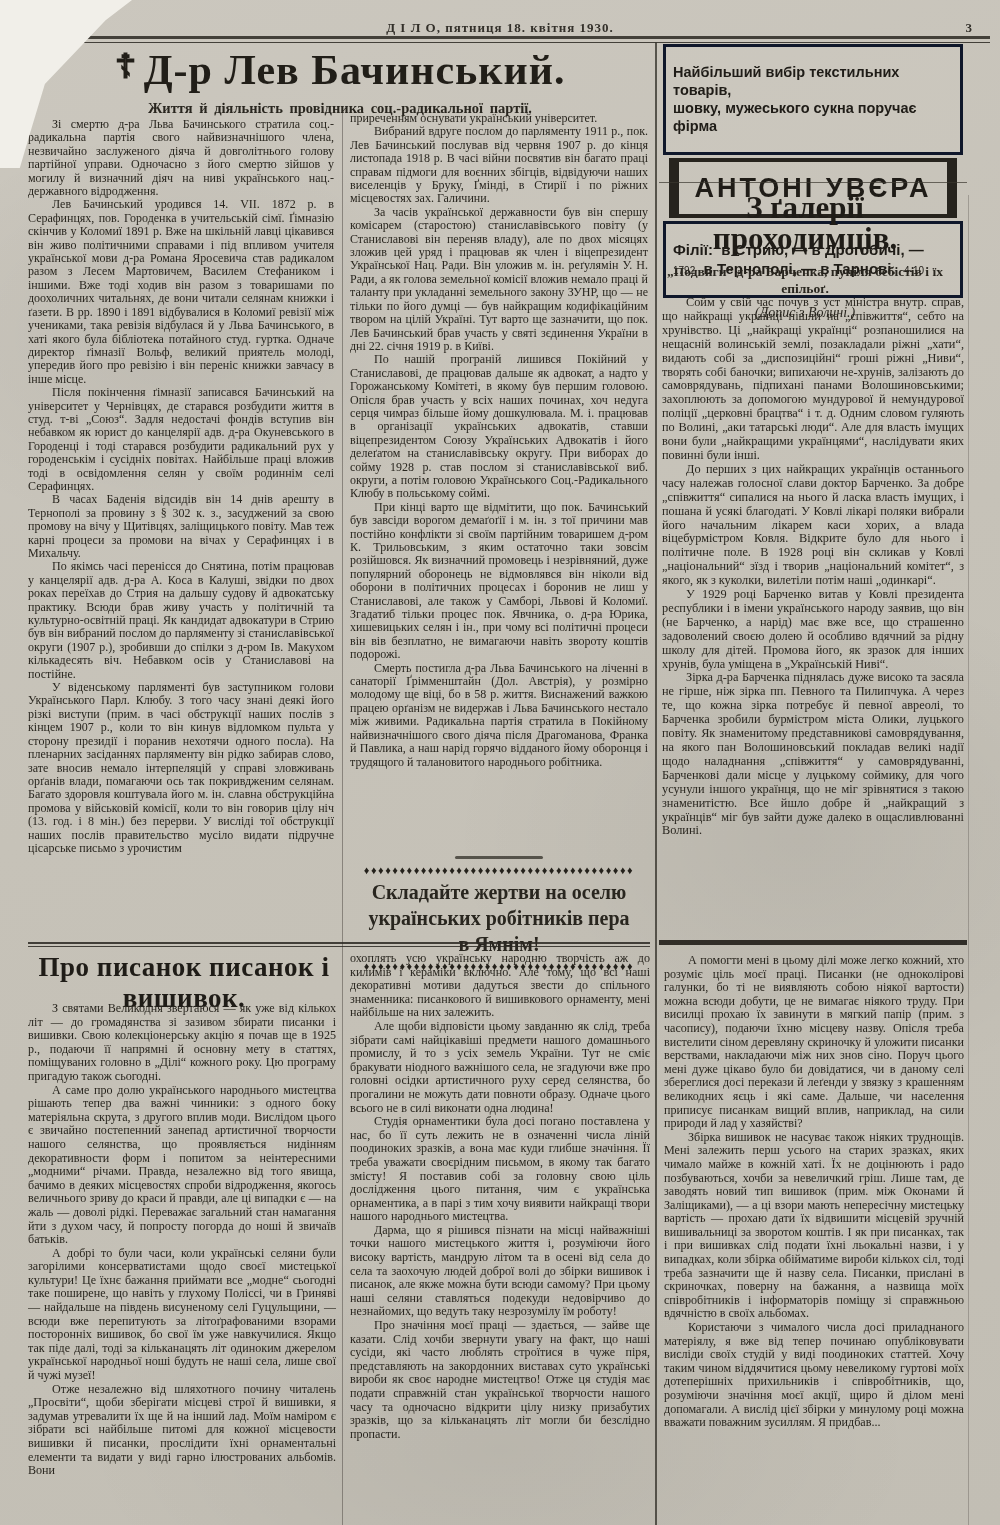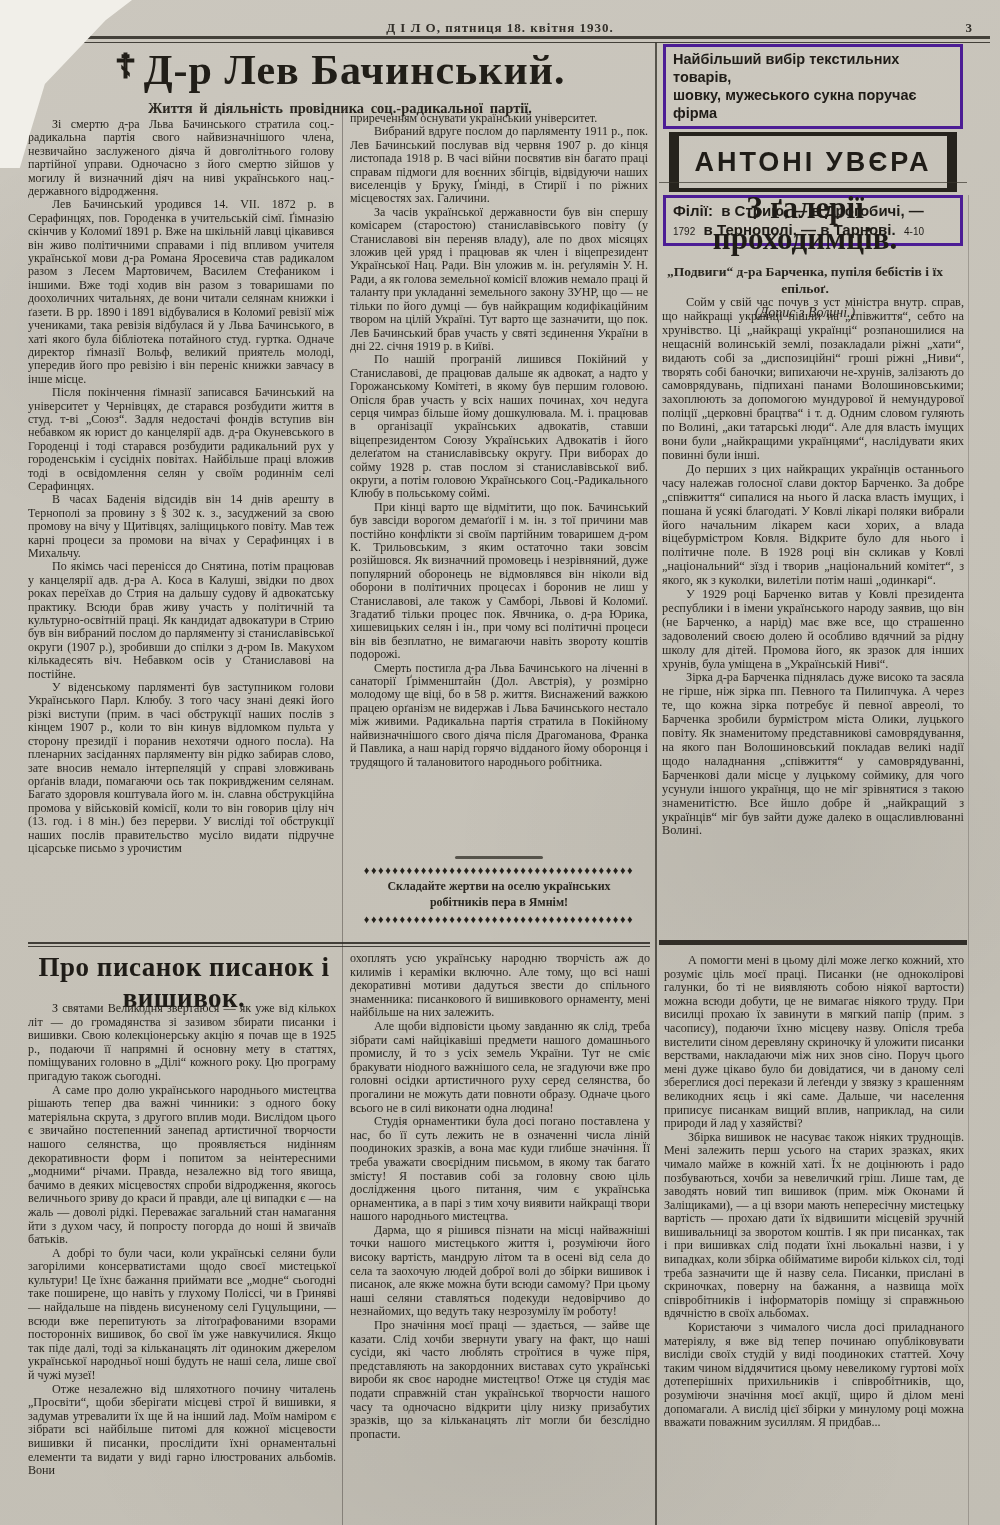--- a/index.html
+++ b/index.html
@@ -33,28 +33,28 @@
   .col p{margin:0;text-indent:24px;}
   .col p.cont{text-indent:0;}
   .obit-col{font-size:12px;line-height:13.4px;font-weight:500;}
   .gal-col{font-size:12.3px;line-height:13.9px;}
   .pys-col{font-size:12.1px;line-height:13.6px;}
   
   .end-dash{height:3px;background:#3a372f;border-radius:2px;opacity:.8;}
   
   .banner{text-align:center;}
   .diamonds{font-size:11px;letter-spacing:1.5px;white-space:nowrap;overflow:hidden;color:#24211b;}
-  .banner-text{font-size:12px;font-weight:bold;line-height:1.3;margin:3px 14px;}
+  .banner-text{font-size:20px;font-weight:bold;line-height:1.3;margin:3px 14px;}
   
   .rule-double{height:2px;border-top:2px solid #2c2923;border-bottom:1px solid #2c2923;opacity:.85;}
   .rule-thick{height:5px;background:#211e18;opacity:.9;}
   .rule-thin{height:1px;background:#3a372f;opacity:.7;}
   
   .ad{font-family:"Liberation Sans", sans-serif;color:#1f1c17;}
-  .ad-box{border:3px solid #4c1d95;background:rgba(255,255,255,0.04);padding:3px 7px;}
+  .ad-box{border:3px solid #0f172a;background:rgba(255,255,255,0.04);padding:16px 7px;}
   .ad-intro{font-size:14.5px;font-weight:bold;line-height:1.25;}
   .ad-main{border:4px solid #26231d;border-left-width:10px;border-right-width:10px;margin:3px 6px;text-align:center;padding:12px 4px;}
   .ad-name{font-size:27px;font-weight:bold;letter-spacing:3px;line-height:1.05;}
   .ad-addr{font-size:18px;font-weight:bold;letter-spacing:1px;}
   .ad-branches{font-size:15px;font-weight:bold;line-height:1.3;margin-top:3px;}
   .ad-code{font-size:10px;font-weight:normal;}
   
   .gal-head{text-align:center;}
   .gal-title{font-size:31px;font-weight:bold;color:#1f1c17;line-height:1.0;}
   .gal-sub{font-size:13.5px;font-weight:bold;margin-top:10px;line-height:1.25;}

